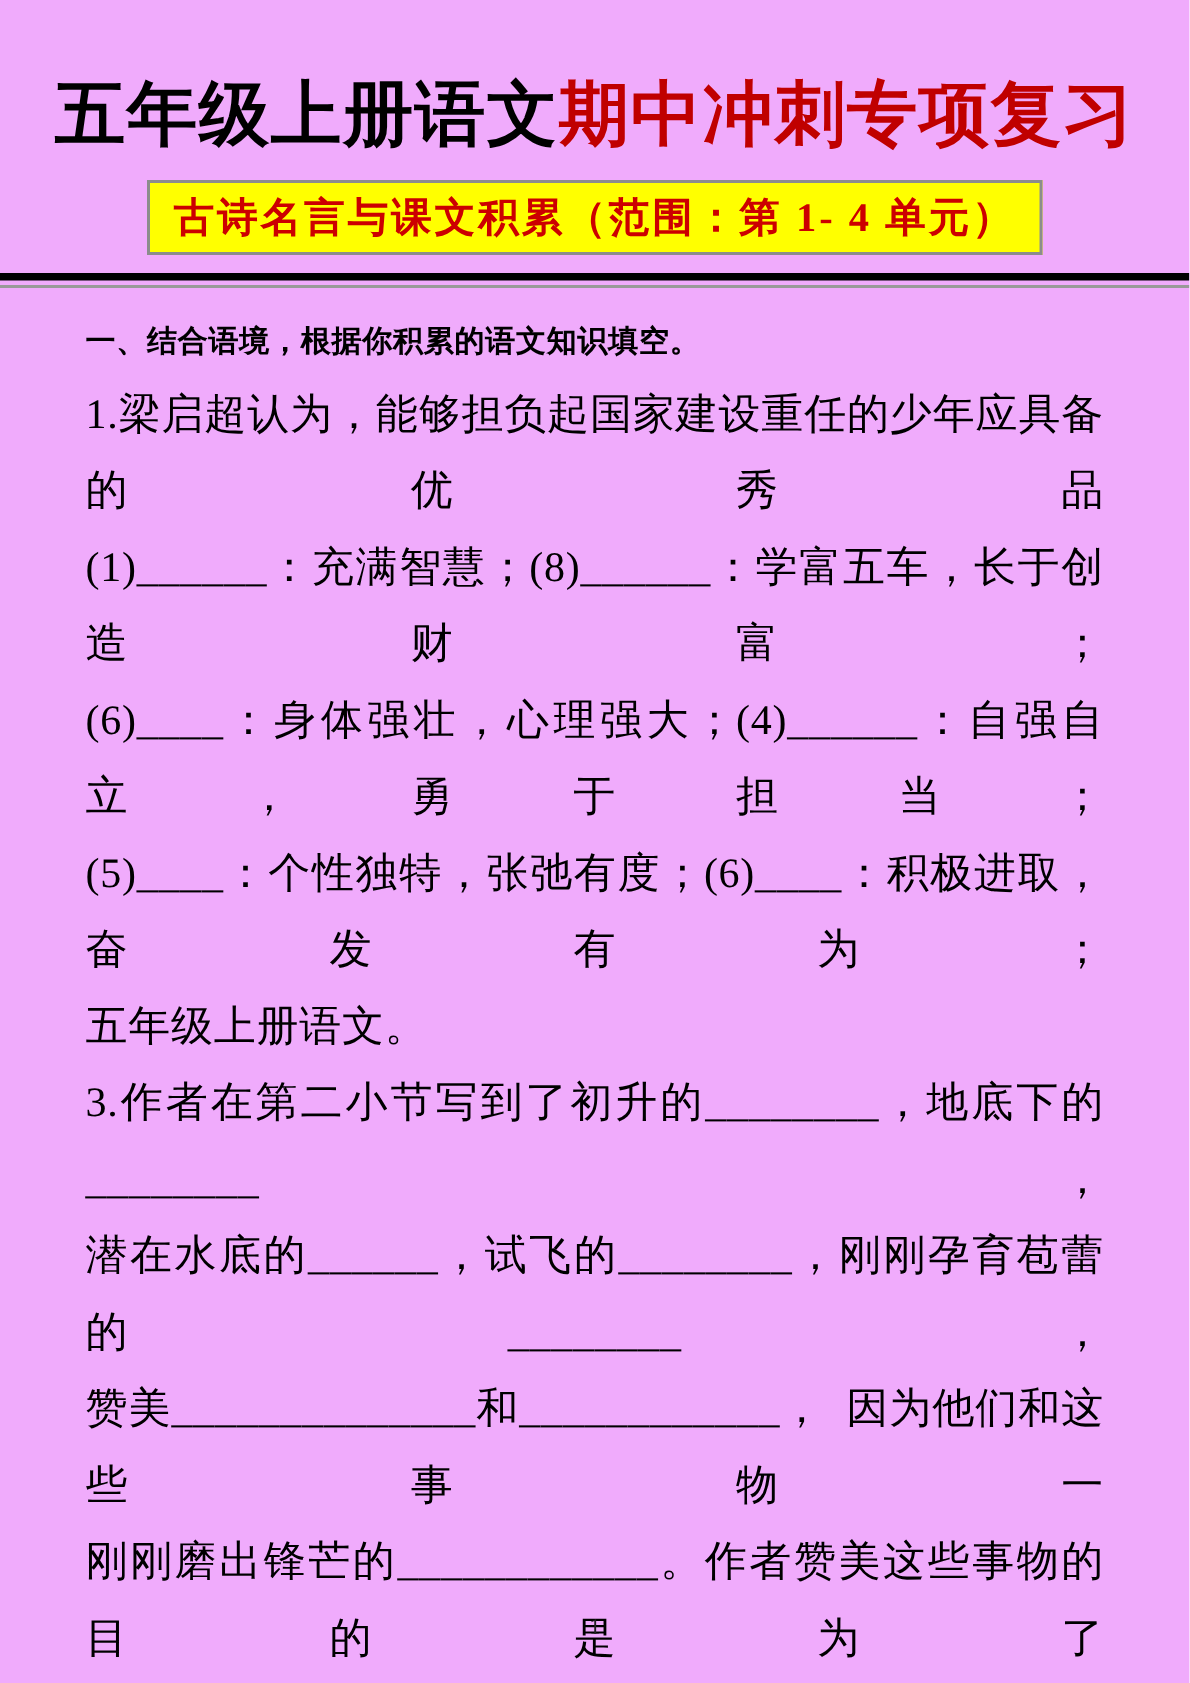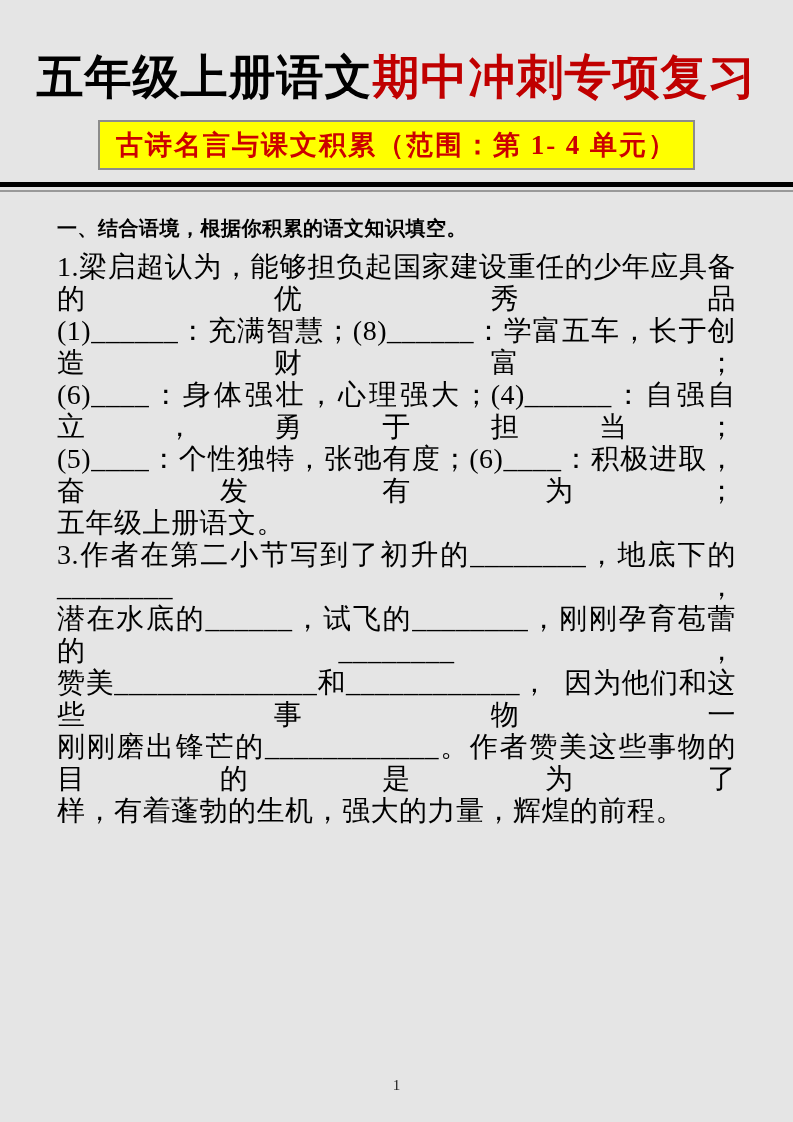--- a/index.html
+++ b/index.html
@@ -1,18 +1,18 @@
 <!DOCTYPE html>
 <html style="--title-red: #c00000; --subtitle-bg: #ffff00; --subtitle-text: #cc0000; --subtitle-border: #8c8c8c; --rule-gray: #999999;"><head>
 <meta charset="utf-8">
 <style>
   html, body { margin: 0; padding: 0; background: #ffffff; }
   .page {
     width: 793px; height: 1122px;
-    position: relative; background: #e5e5e5; overflow: hidden;
+    position: relative; background: #f0abfc; overflow: hidden;
     font-family: "Liberation Serif", serif;
     color: #000000;
   }
   .header { padding-top: 50px; text-align: center; }
   .title {
     margin: 0;
     font-size: 47px; font-weight: 900; letter-spacing: 1px;
     line-height: 1.15;
     font-family: "Liberation Serif", serif;
     color: #000000;
@@ -36,21 +36,21 @@
   .rule-gray { height: 2px; background: var(--rule-gray, #999999); margin-top: 3px; }
   .content { padding: 14px 57px 0 57px; font-size: 28px; }
   .heading {
     font-family: "Liberation Sans", sans-serif;
     font-weight: bold;
     font-size: 20px;
     line-height: 45px;
     letter-spacing: 0.5px;
   }
   .line {
-    line-height: 32px;
+    line-height: 51px;
     white-space: pre-wrap;
     letter-spacing: 0.5px;
   }
   .line.full {
     text-align: justify;
     text-align-last: justify;
   }
   .footer {
     position: absolute; bottom: 28px; left: 0; right: 0;
     text-align: center;

